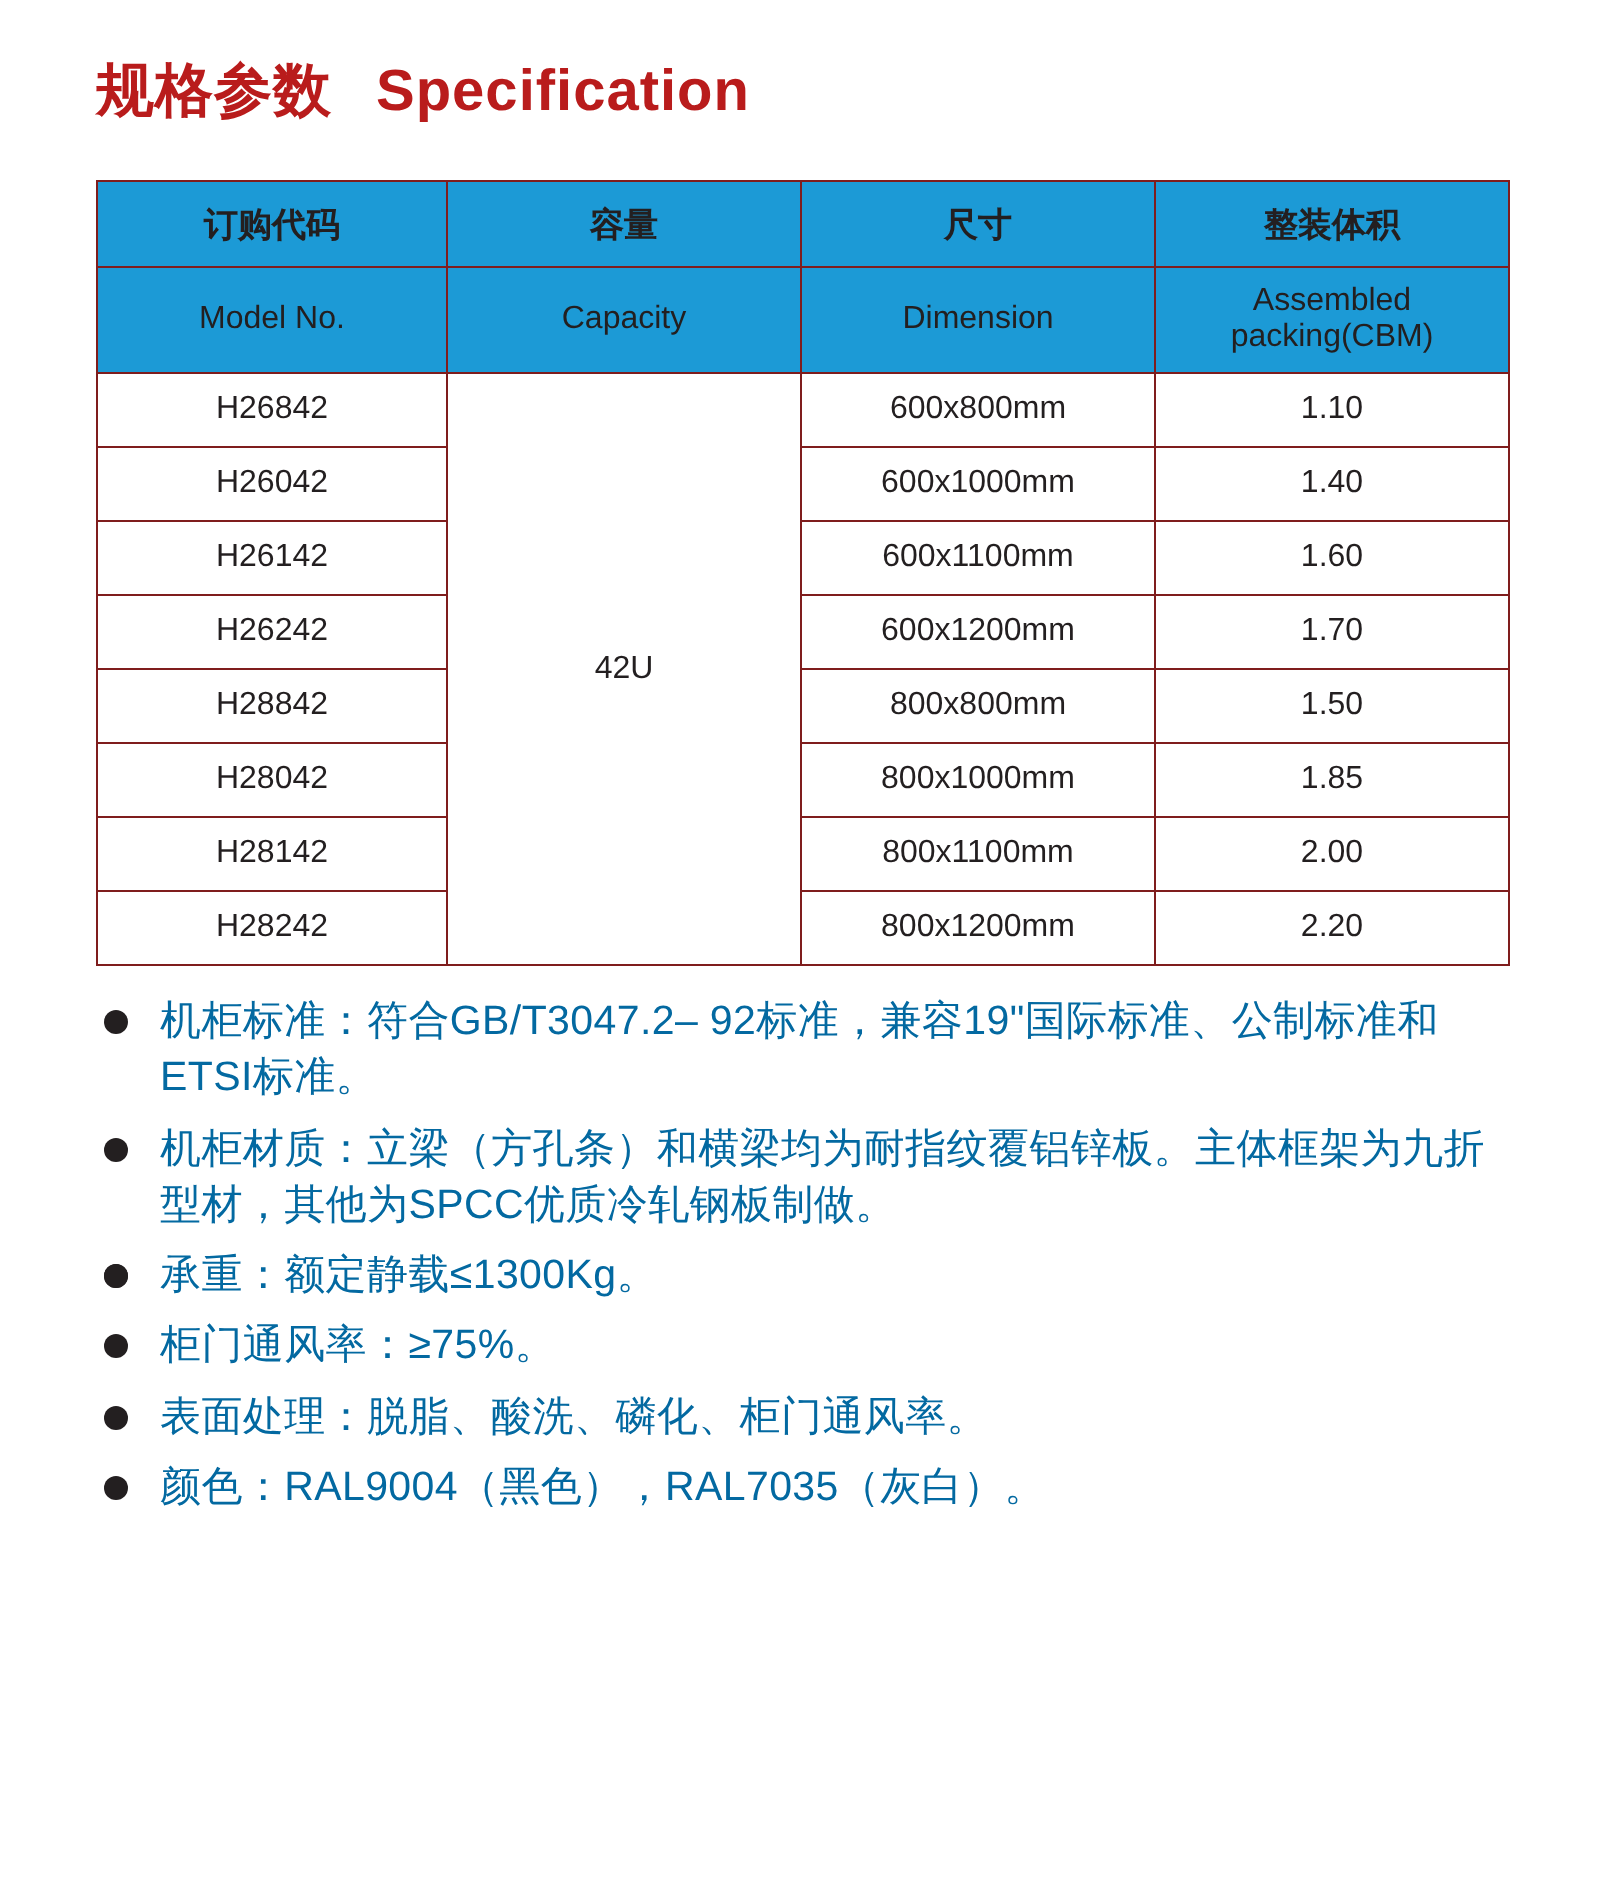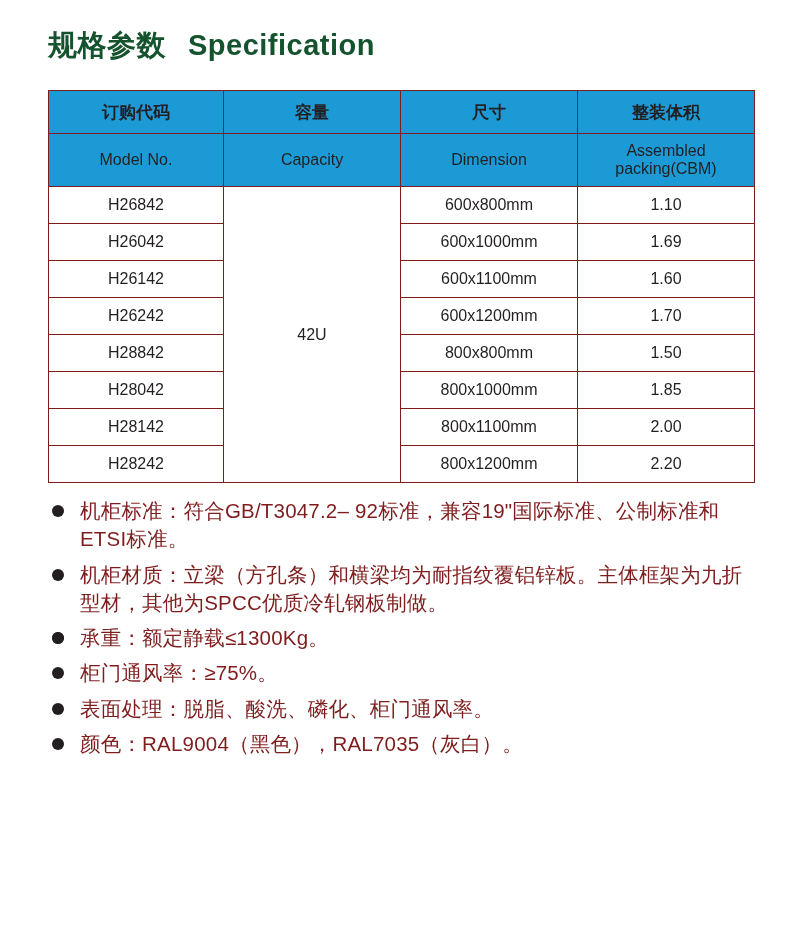--- a/index.html
+++ b/index.html
@@ -19,21 +19,21 @@
     width: 800px;
     height: 941px;
     box-sizing: border-box;
     padding: 26px 40px 0 48px;
   }
   .title {
     font-size: 29px;
     font-weight: 700;
     letter-spacing: 0.5px;
     margin: 0 0 24px 0;
-    color: #14532d;
+    color: #b91c1c;
   }
   .title .en {
     margin-left: 22px;
     font-weight: 700;
   }
   table.spec {
     border-collapse: collapse;
     width: 706px;
     table-layout: fixed;
   }
@@ -81,21 +81,21 @@
     list-style: none;
     margin: 14px 0 0 0;
     padding: 0;
   }
   ul.bullets li {
     position: relative;
     padding-left: 32px;
     margin-bottom: 7px;
     font-size: 20.5px;
     line-height: 1.38;
-    color: #7f1d1d;
+    color: #0369a1;
     letter-spacing: 0.2px;
   }
   ul.bullets li .dot {
     position: absolute;
     left: 4px;
     top: 8px;
     width: 12px;
     height: 12px;
     background: #231f20;
     border-radius: 50%;
@@ -138,21 +138,21 @@
     <tbody>
       <tr>
         <td>H26842</td>
         <td class="capacity" rowspan="8">42U</td>
         <td>600x800mm</td>
         <td>1.10</td>
       </tr>
       <tr>
         <td>H26042</td>
         <td>600x1000mm</td>
-        <td>1.69</td>
+        <td>1.40</td>
       </tr>
       <tr>
         <td>H26142</td>
         <td>600x1100mm</td>
         <td>1.60</td>
       </tr>
       <tr>
         <td>H26242</td>
         <td>600x1200mm</td>
         <td>1.70</td>

